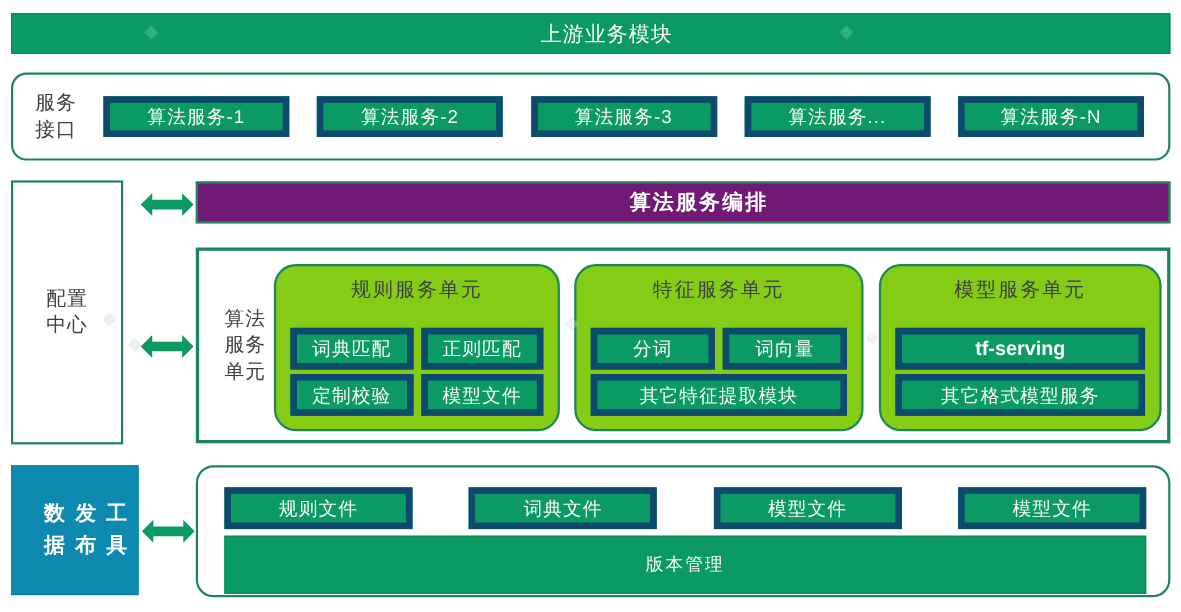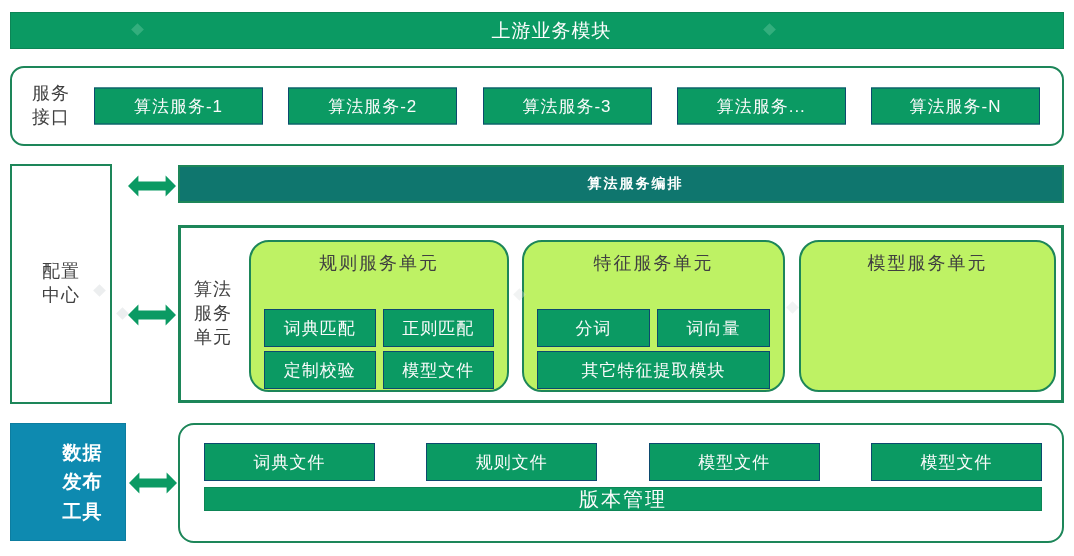--- a/index.html
+++ b/index.html
@@ -29,21 +29,21 @@
     display: flex;
     align-items: center;
     justify-content: center;
     padding-left: 29px;
   }
   .chip {
     display: flex;
     align-items: center;
     justify-content: center;
     background: #0B9A63;
-    border: 1px solid #0c4a6e;
+    border: 6px solid #0c4a6e;
     color: #fbfbfb;
     font-size: 17px;
     letter-spacing: 1px;
     white-space: nowrap;
   }
   .stack-label {
     position: absolute;
     display: flex;
     flex-direction: column;
     align-items: center;
@@ -72,70 +72,70 @@
     position: absolute;
     left: 82px; right: 22px; top: 50%; transform: translateY(-50%);
     display: flex; justify-content: space-between;
   }
   .svc-chips .chip { width: 169px; height: 37px; }
   
   .config-box { left: 10px; top: 164px; width: 102px; height: 240px; }
   .config-label { left: 0; right: 0; top: 50%; transform: translateY(-50%); }
   .orch-bar {
     left: 178px; top: 165px; width: 886px; height: 38px;
-    background: #0f766e;
+    background: #701a75;
     border: 2px solid #1D8659;
-    color: #ffffff; font-weight: bold; font-size: 14px; letter-spacing: 2px;
+    color: #ffffff; font-weight: bold; font-size: 19px; letter-spacing: 2px;
   }
   .algo-box { left: 178px; top: 225px; width: 886px; height: 178px; border-width: 3px; }
-  .algo-label { left: 6px; top: 50%; transform: translateY(-50%); width: 52px; align-items: center; }
+  .algo-label { left: 16px; top: 50%; transform: translateY(-50%); width: 52px; align-items: center; }
   .group {
     position: absolute;
     top: 12px; height: 152px;
-    background: #bef264;
+    background: #84cc16;
     border: 2.5px solid #1D8659;
     border-radius: 20px;
   }
   .group-rule    { left: 68px;  width: 260px; }
   .group-feature { left: 341px; width: 263px; }
   .group-model   { left: 618px; width: 257px; padding-left: 24px; }
   .group-title {
     position: absolute; left: 0; right: 0; top: 9px;
     text-align: center; color: #404040; font-size: 18px; letter-spacing: 2px;
   }
   .group-grid {
-    position: absolute; left: 13px; right: 13px; top: 67px;
+    position: absolute; left: 13px; right: 13px; top: 56px;
     display: grid; grid-template-columns: 1fr 1fr;
     column-gap: 7px; row-gap: 4px;
   }
   .group-grid .chip { height: 38px; }
   .group-grid .span2 { grid-column: 1 / span 2; }
   .group-grid.one-col { grid-template-columns: 1fr; }
   .latin-bold { font-weight: 600; letter-spacing: 0; font-size: 18px; }
   
   .datapub-box {
     left: 10px; top: 423px; width: 116px; height: 118px;
     background: #0E8AB0; border: 1px solid #0d7da0;
     color: #ffffff; font-weight: bold; font-size: 19px;
   }
   .datapub-box .stack-inner {
-    display: flex; flex-direction: column; align-items: flex-start;
+    display: flex; align-items: flex-start;
     line-height: 1.55; letter-spacing: 1px;
   }
   .files-box { left: 178px; top: 423px; width: 886px; height: 120px; border-width: 2.5px; border-radius: 16px; }
   .files-row {
     position: absolute; left: 24px; right: 20px; top: 18px;
     display: flex; justify-content: space-between;
   }
   .files-row .chip { width: 171px; height: 38px; }
   .version-bar {
-    position: absolute; left: 24px; right: 20px; top: 62px; height: 24px;
+    position: absolute; left: 24px; right: 20px; top: 62px; height: 53px;
     display: flex; align-items: center; justify-content: center;
     background: #0B9A63; border: 1px solid #0d8556;
-    color: #fbfbfb; font-size: 20px; letter-spacing: 2px;
+    color: #fbfbfb; font-size: 16px; letter-spacing: 2px;
   }
 </style>
 </head>
 <body>
 
 <div class="canvas">
 
   <div class="bar top-bar green-fill">
     <span>上游业务模块</span>
   </div>
@@ -198,41 +198,45 @@
       <div class="group-title">特征服务单元</div>
       <div class="group-grid">
         <div class="chip">分词</div>
         <div class="chip">词向量</div>
         <div class="chip span2">其它特征提取模块</div>
       </div>
     </div>
 
     <div class="group group-model">
       <div class="group-title">模型服务单元</div>
+      <div class="group-grid one-col">
+        <div class="chip latin-bold">tf-serving</div>
+        <div class="chip">其它格式模型服务</div>
+      </div>
     </div>
   </div>
 
   <div class="bar datapub-box">
     <div class="stack-inner">
       <span>数据</span>
       <span>发布</span>
       <span>工具</span>
     </div>
   </div>
 
   <div class="arrow" style="left:129px; top:469px; width:48px; height:28px;">
     <svg viewBox="0 0 60 30">
         <path d="M0 15 L13 2 V9.5 H47 V2 L60 15 L47 28 V20.5 H13 V28 Z" fill="#0B9A63"></path>
       </svg>
   </div>
 
   <div class="outline-box files-box">
     <div class="files-row">
+      <div class="chip">规则文件</div>
       <div class="chip">词典文件</div>
-      <div class="chip">规则文件</div>
       <div class="chip">模型文件</div>
       <div class="chip">模型文件</div>
     </div>
     <div class="version-bar">
       <span>版本管理</span>
     </div>
   </div>
 
   <div class="diamond" style="left:133px; top:25px; background:#7fd3ae;"></div>
   <div class="diamond" style="left:765px; top:25px; background:#7fd3ae;"></div>

